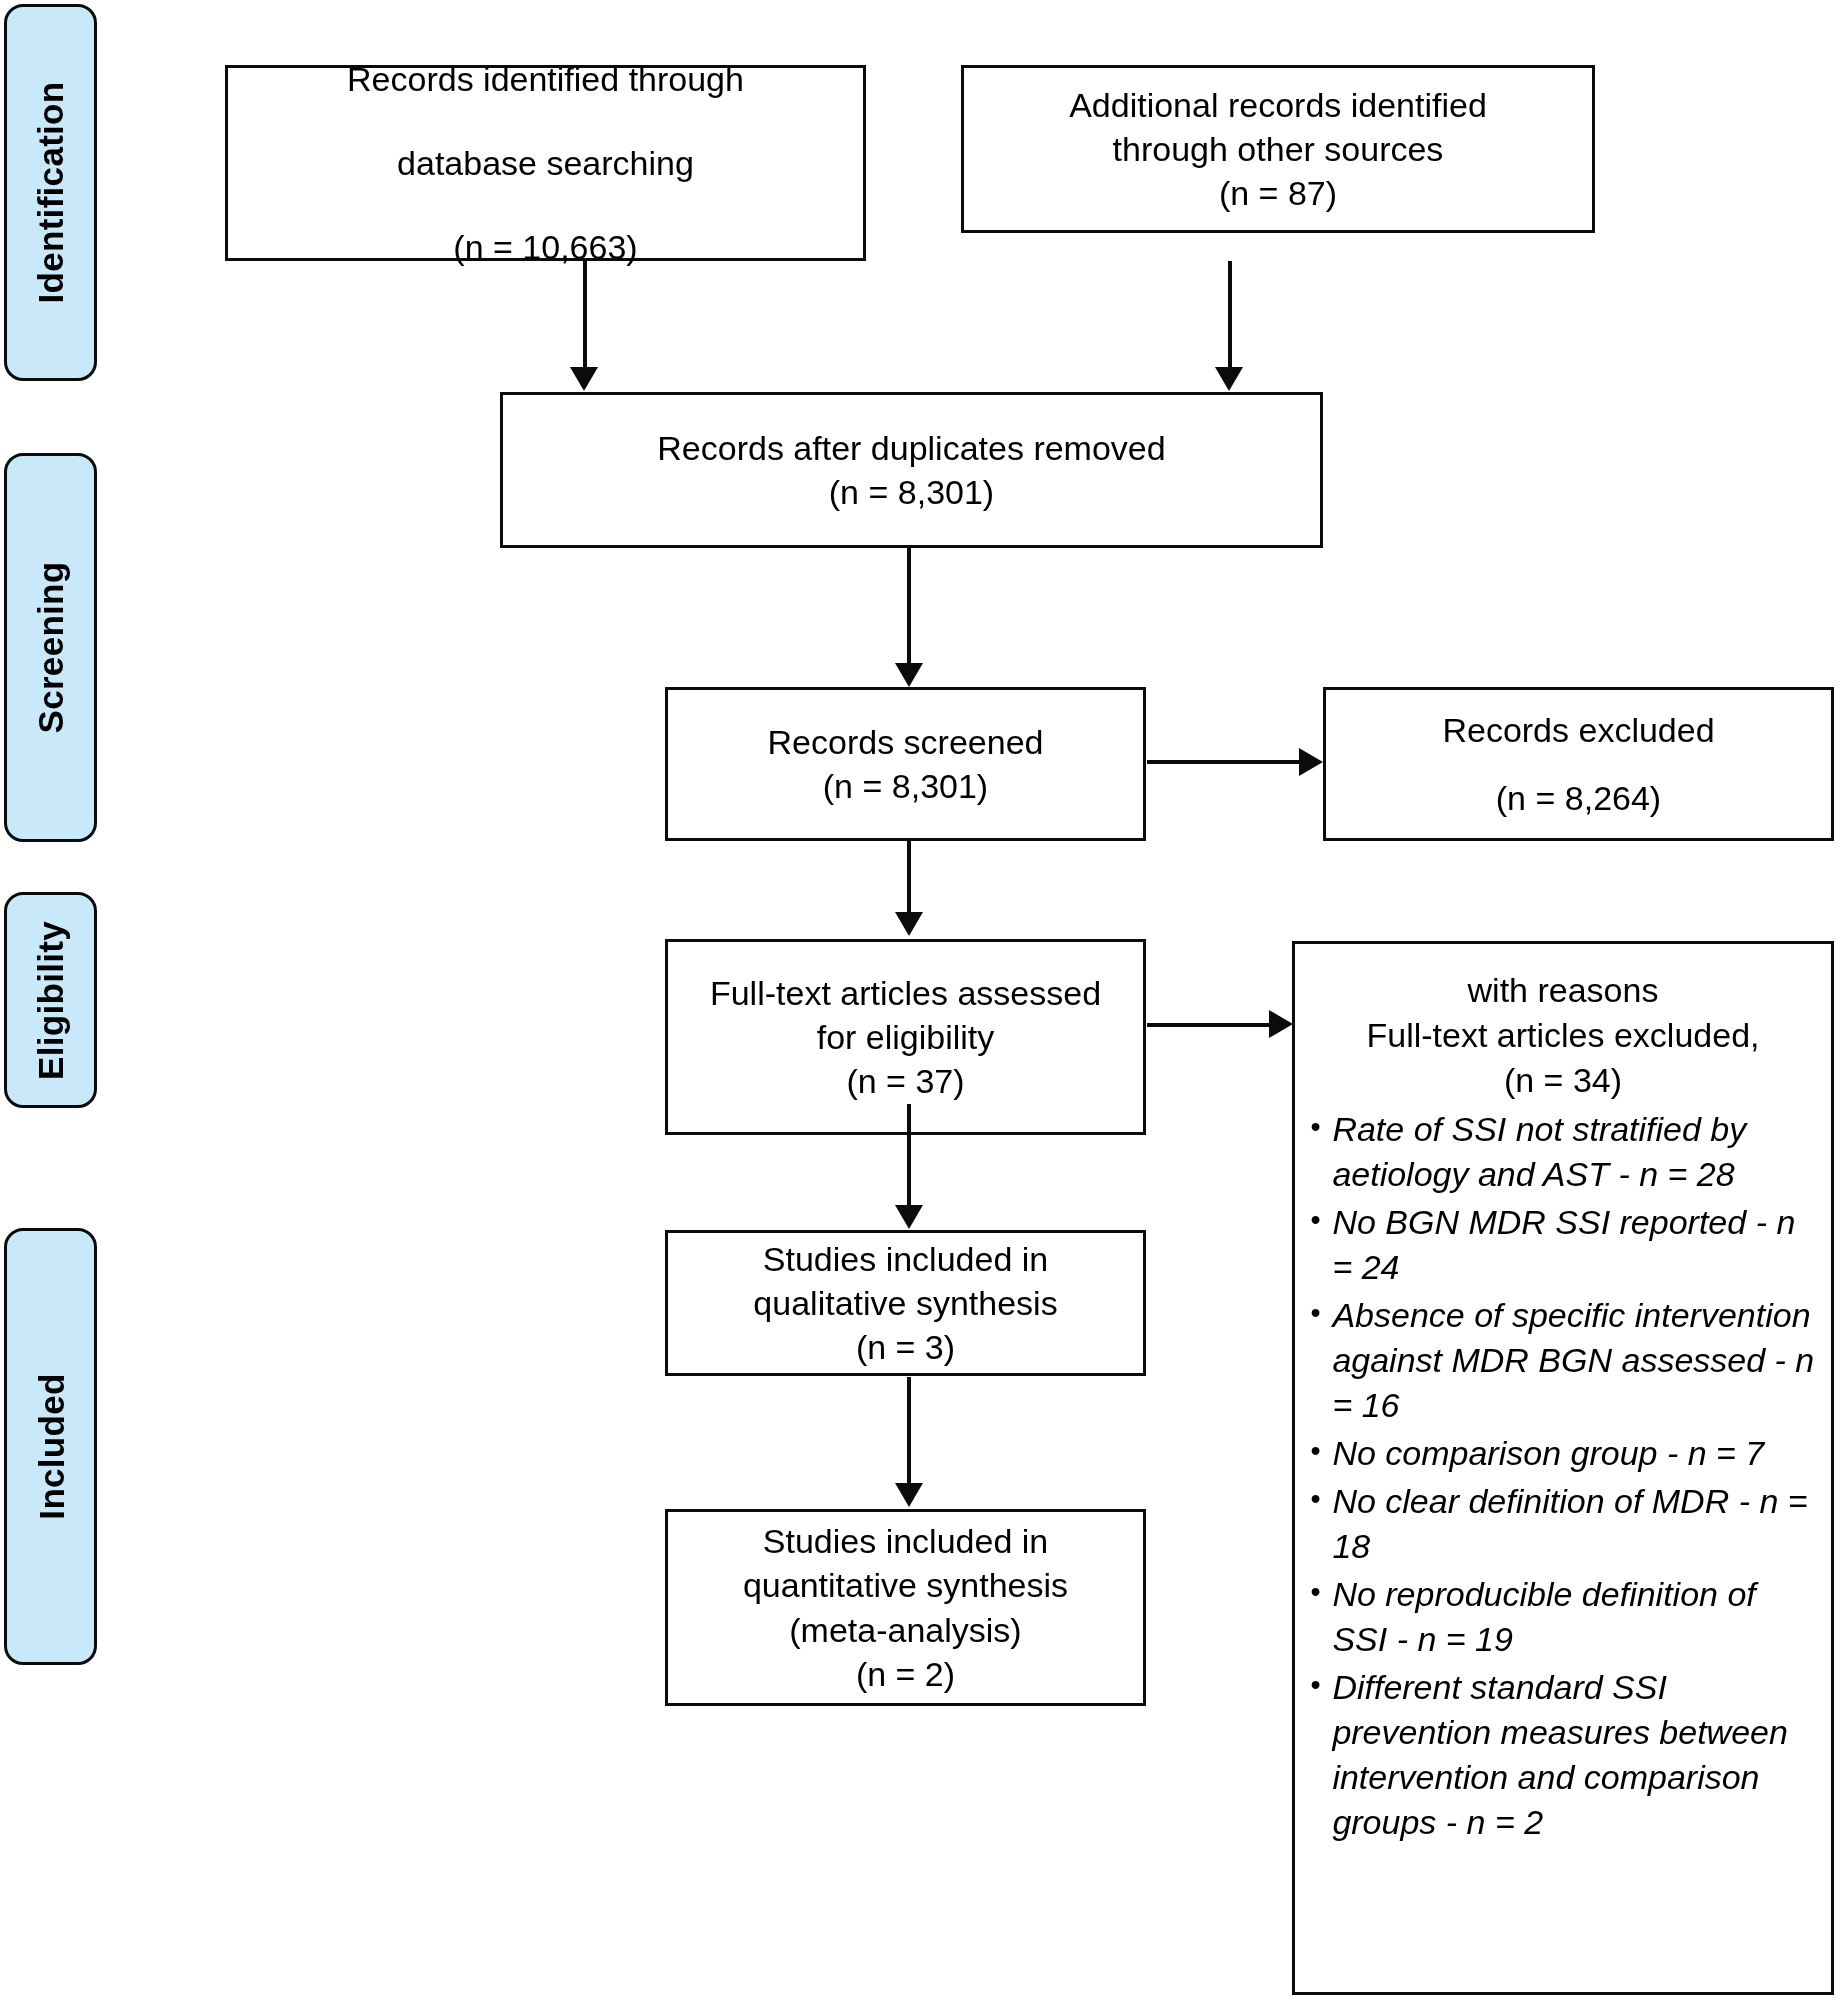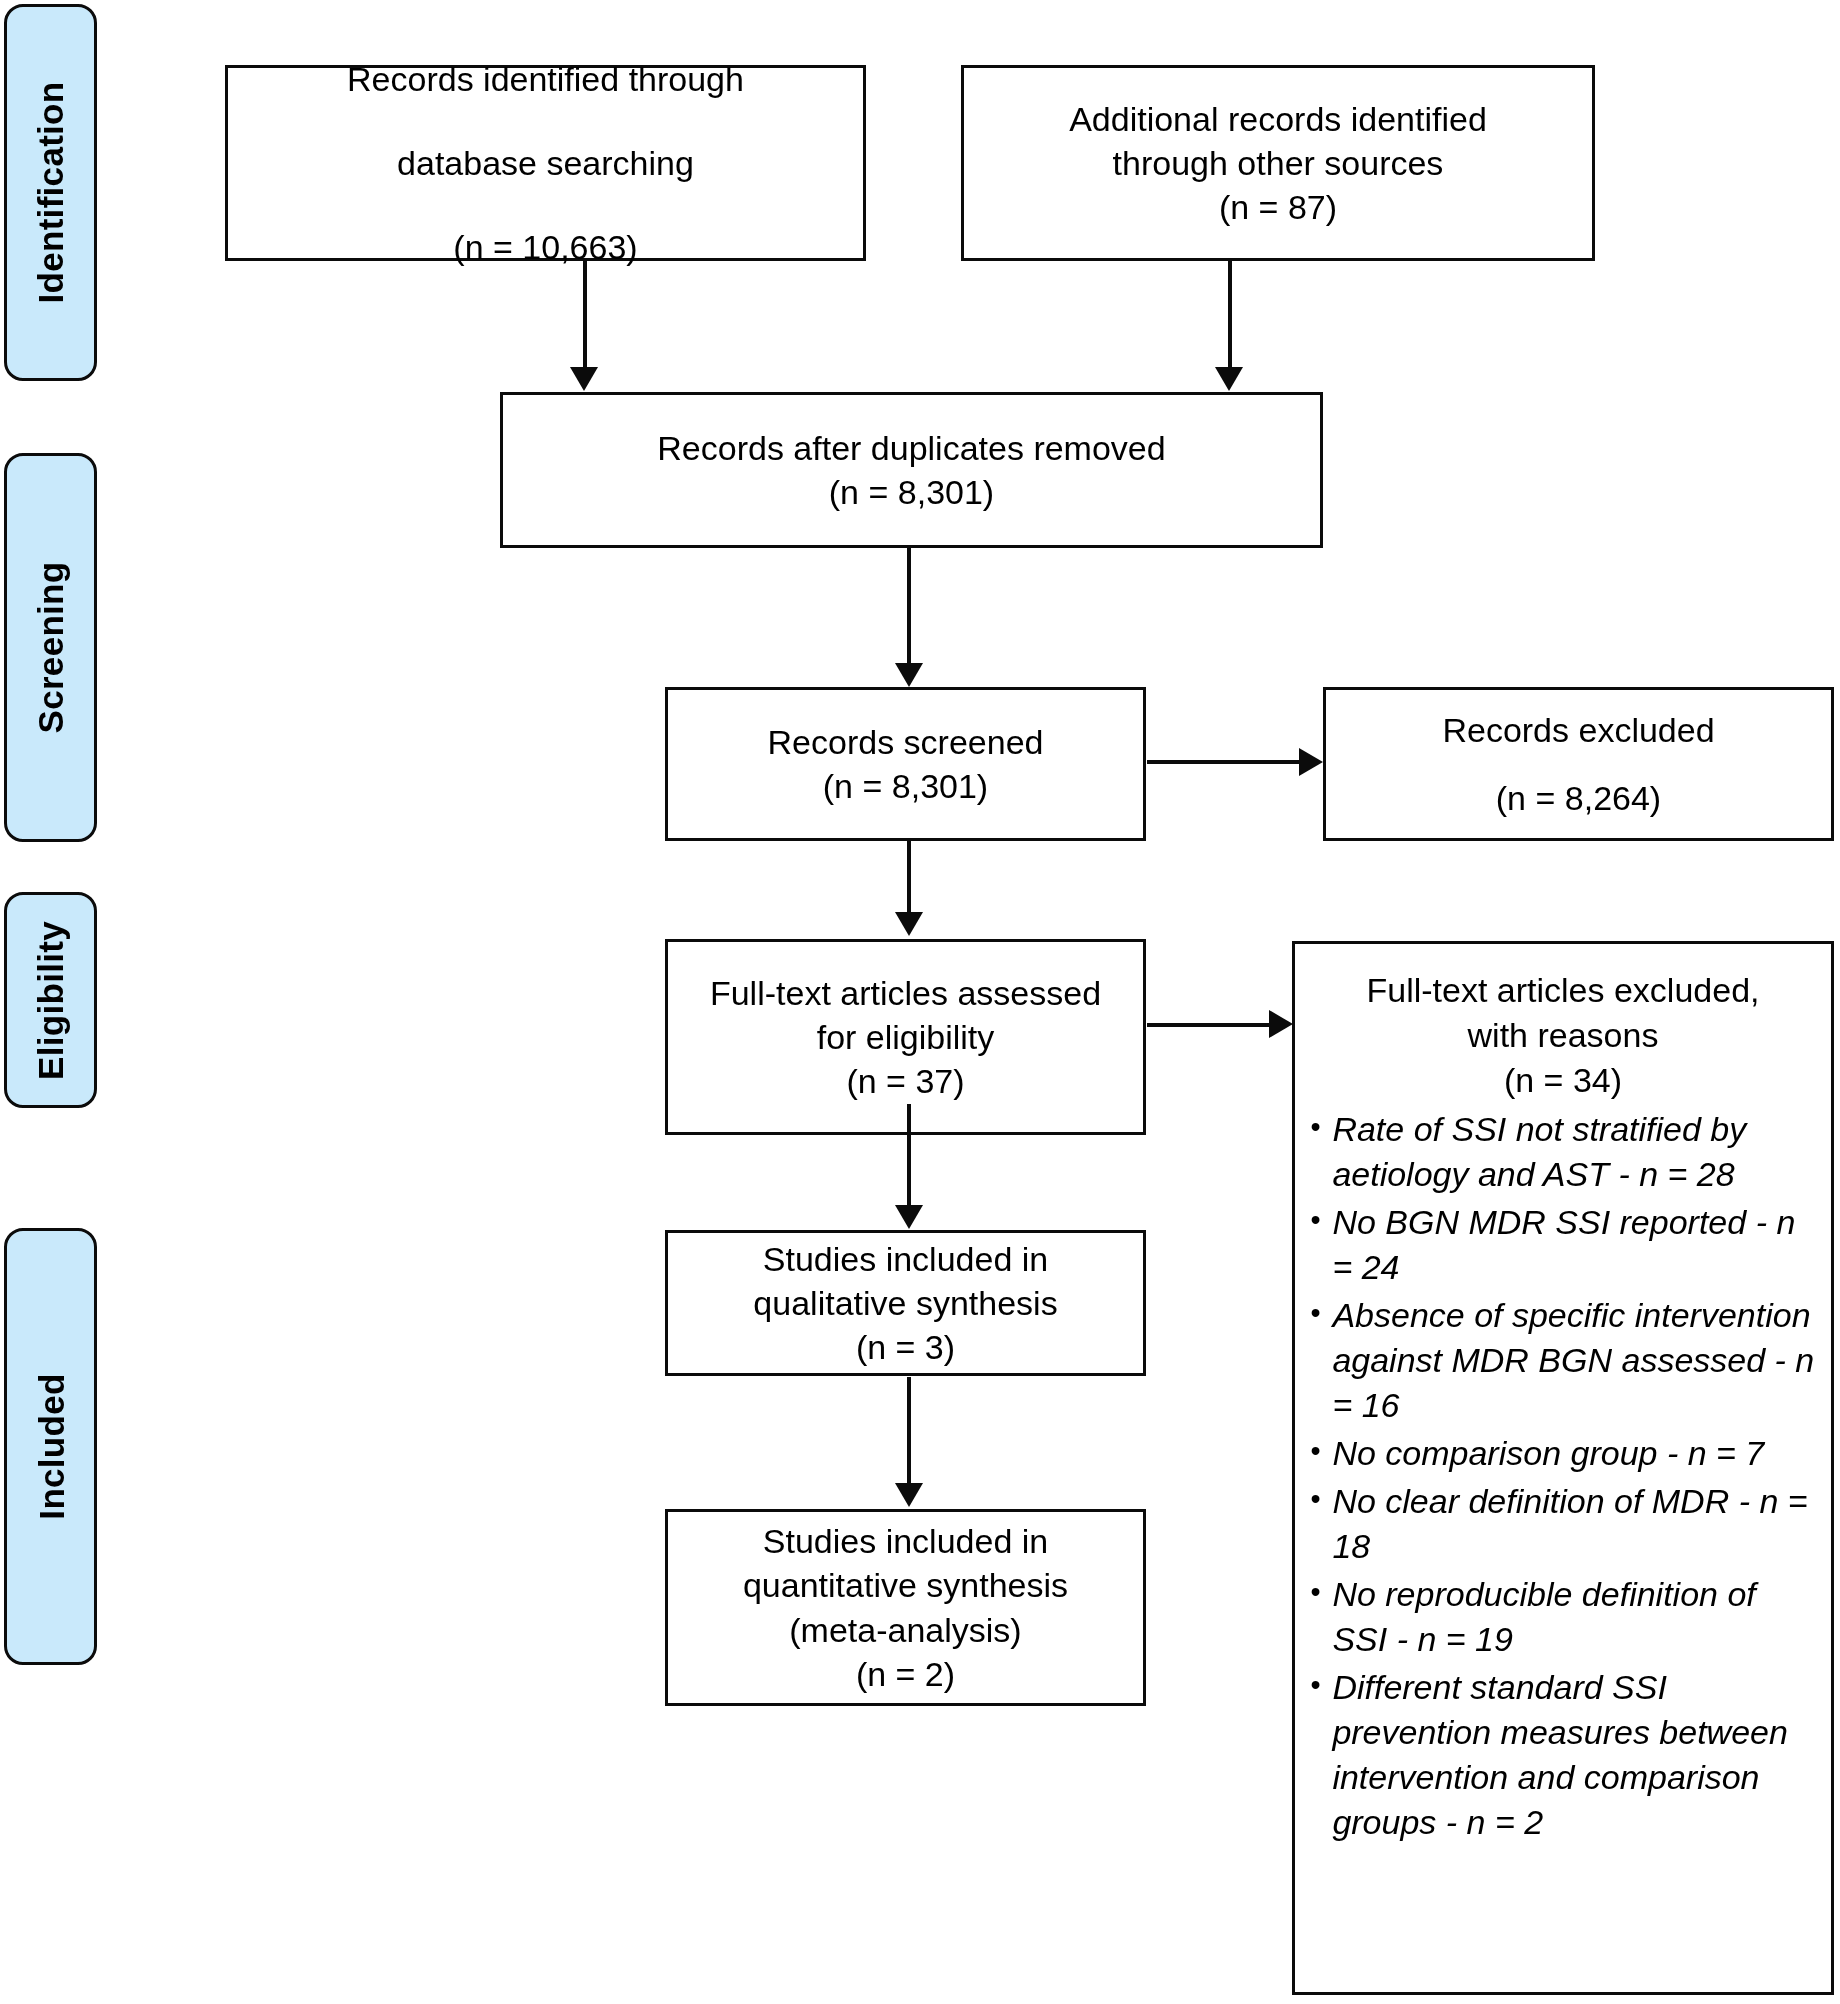--- a/index.html
+++ b/index.html
@@ -143,21 +143,21 @@
   <div class="stage-pill" style="left:4.4px; top:1228px; width:93px; height:437px;">
     <span class="stage-label">Included</span>
   </div>
 
   <div class="flow-box" style="left:225px; top:65px; width:641px; height:196px;gap:40px;">
     <span class="ln">Records identified through</span>
     <span class="ln">database searching</span>
     <span class="ln">(n = 10,663)</span>
   </div>
 
-  <div class="flow-box" style="left:961px; top:65px; width:634px; height:196px;text-align:center;">
+  <div class="flow-box" style="left:961px; top:65px; width:634px; height:168px;text-align:center;">
     <span class="ln">Additional records identified</span>
     <span class="ln">through other sources</span>
     <span class="ln">(n = 87)</span>
   </div>
 
   <div class="vline" style="left:583px; top:261px; height:108px;"></div>
   <div class="arrow-down" style="left:570px; top:367px;"></div>
 
   <div class="vline" style="left:1228px; top:261px; height:108px;"></div>
   <div class="arrow-down" style="left:1215px; top:367px;"></div>
@@ -187,22 +187,22 @@
   <div class="arrow-down" style="left:895px; top:912px;"></div>
 
   <div class="flow-box" style="left:665px; top:939px; width:481px; height:196px;">
     <span class="ln">Full-text articles assessed</span>
     <span class="ln">for eligibility</span>
     <span class="ln">(n = 37)</span>
   </div>
 
   <div class="reasons-box" style="left:1292px; top:941px; width:542px; height:1054px;">
     <div class="reasons-head">
+      <span class="ln">with reasons</span>
       <span class="ln">Full-text articles excluded,</span>
-      <span class="ln">with reasons</span>
       <span class="ln">(n = 34)</span>
     </div>
     <ul class="reasons-list">
       <li>Rate of SSI not stratified by aetiology and AST - n = 28</li>
       <li>No BGN MDR SSI reported - n = 24</li>
       <li>Absence of specific intervention against MDR BGN assessed - n = 16</li>
       <li>No comparison group - n = 7</li>
       <li>No clear definition of MDR - n = 18</li>
       <li>No reproducible definition of SSI - n = 19</li>
       <li>Different standard SSI prevention measures between intervention and comparison groups - n = 2</li>

